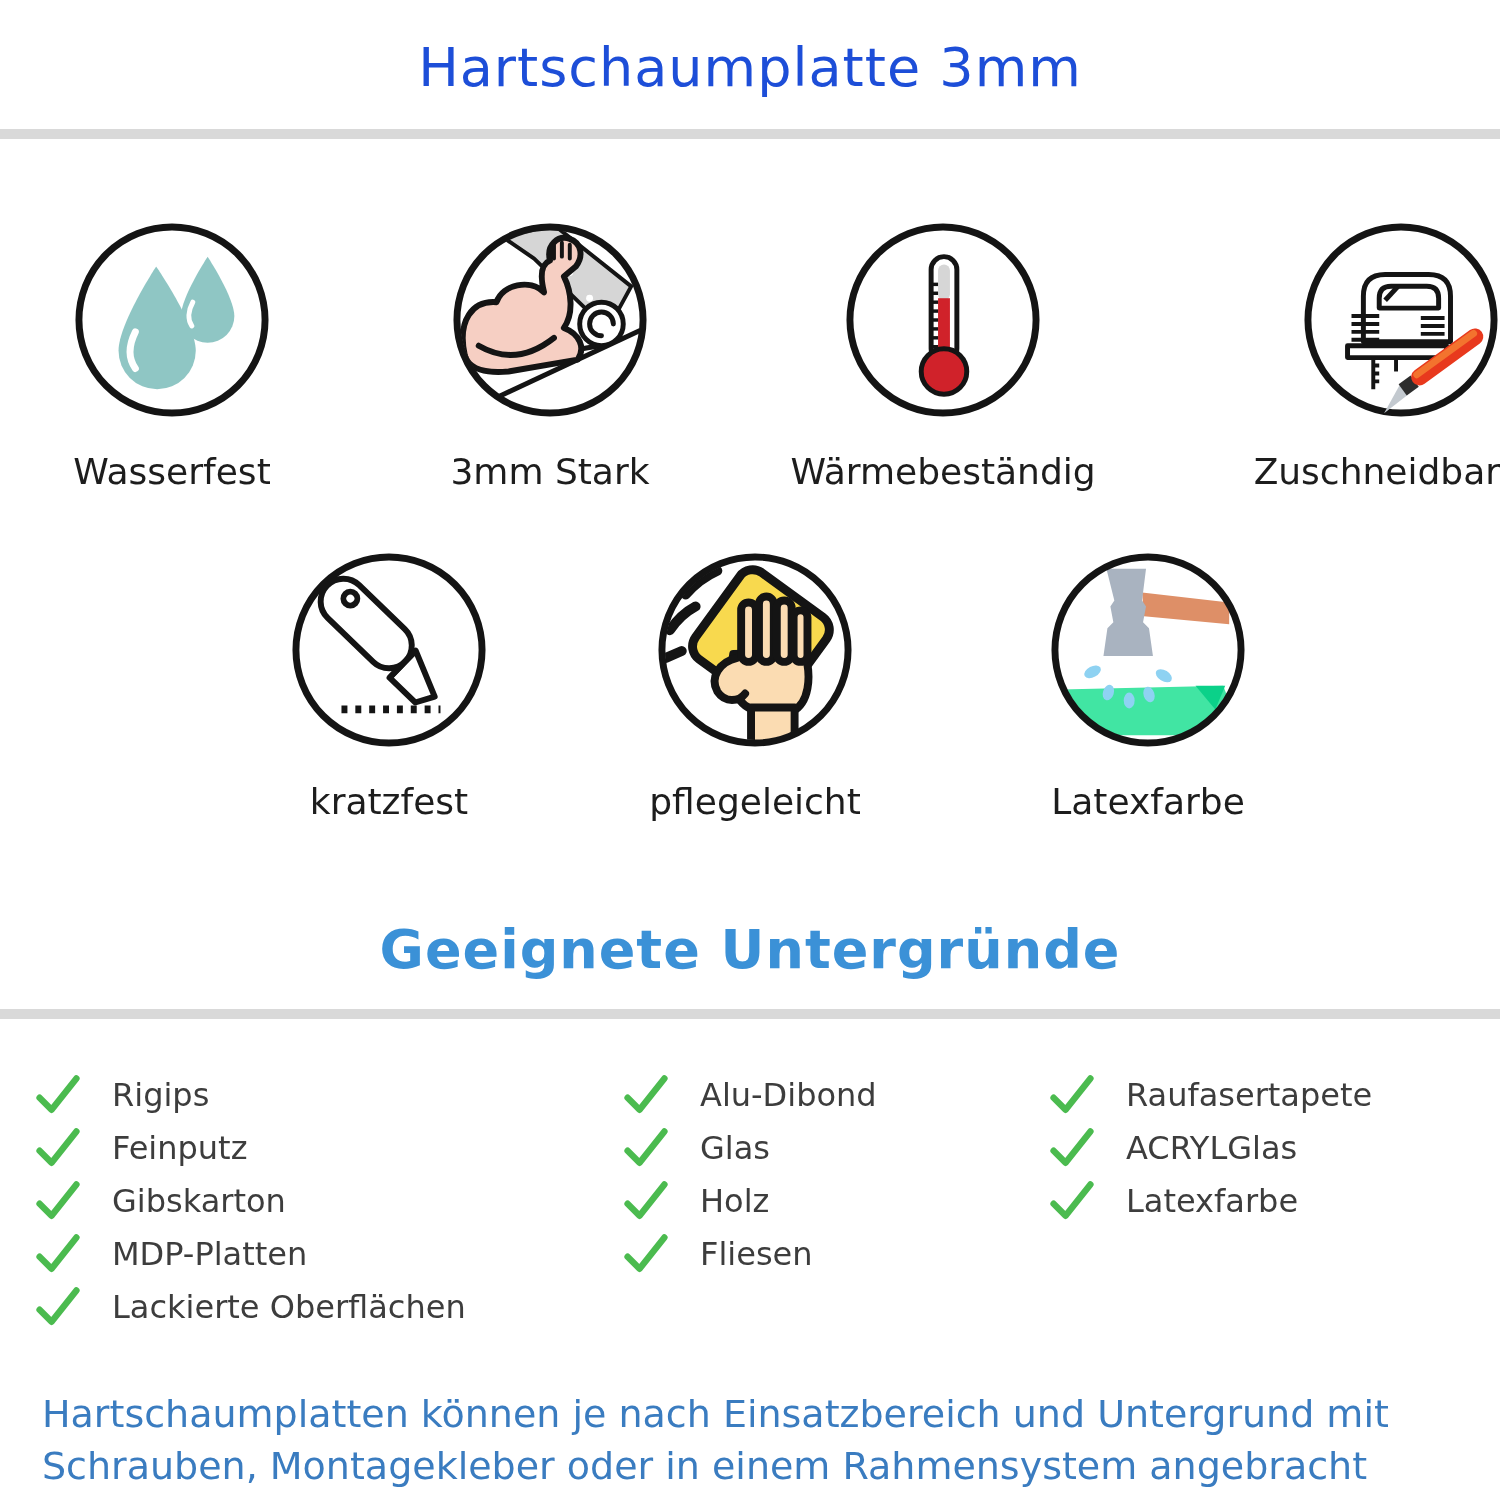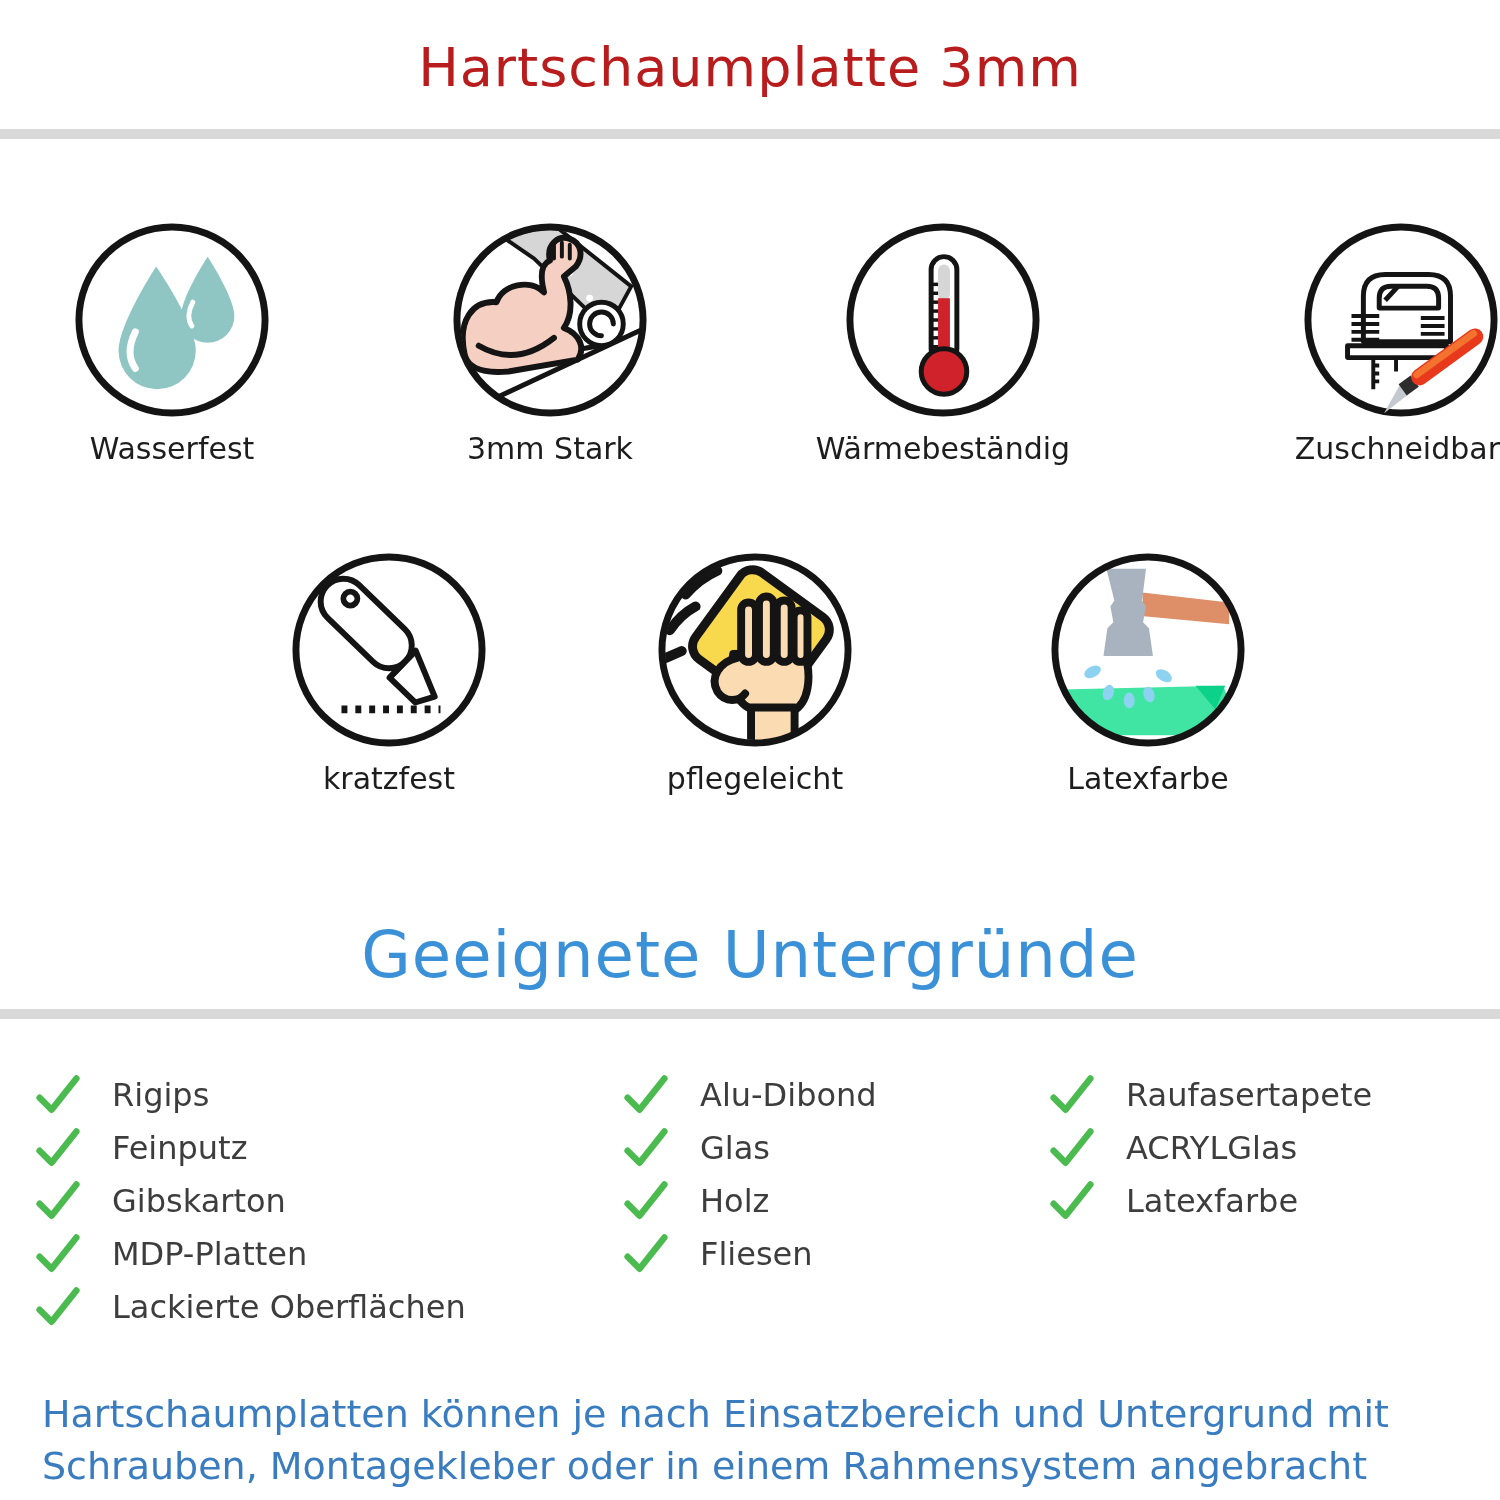--- a/index.html
+++ b/index.html
@@ -3,34 +3,34 @@
 <meta charset="utf-8">
 <style>
   * { margin:0; padding:0; box-sizing:border-box; }
   html,body { background:#ffffff; }
   body { font-family:"DejaVu Sans", "Liberation Sans", sans-serif; }
   #canvas { position:relative; width:1500px; height:1500px; background:#fff; overflow:hidden; }
 
   .main-title {
     position:absolute; top:36px; left:0; width:1500px;
     text-align:center; font-size:54px; letter-spacing:1px;
-    color:#b91c1c; font-weight:500;
+    color:#1d4ed8; font-weight:500;
   }
   .section-title {
     position:absolute; top:918px; left:0; width:1500px;
-    text-align:center; font-size:64px; letter-spacing:1px;
-    color:#3b91d7; font-weight:400;
+    text-align:center; font-size:54px; letter-spacing:1px;
+    color:#3b91d7; font-weight:700;
   }
   .divider { position:absolute; left:0; width:1500px; height:10px; background:#d9d9d9; }
   .divider.one { top:129px; }
   .divider.two { top:1009px; }
 
   .feat { position:absolute; width:360px; display:flex; flex-direction:column; align-items:center; }
   .feat svg.badge { width:198px; height:198px; display:block; }
-  .feat .lbl { margin-top:12px; font-size:30px; color:#1d1d1d; white-space:nowrap; }
+  .feat .lbl { margin-top:32px; font-size:36px; color:#1d1d1d; white-space:nowrap; }
 
   .col { position:absolute; top:1068px; }
   .srow { display:flex; align-items:center; height:53px; white-space:nowrap; }
   .srow svg.check { width:56px; height:46px; flex:0 0 auto; margin-right:26px; }
   .srow .itm { font-size:32px; color:#3d3d3d; }
 
   .foot {
     position:absolute; left:42px; top:1388px; width:1460px;
     font-size:38px; line-height:52px; color:#3a7cc0; font-weight:500;
   }

